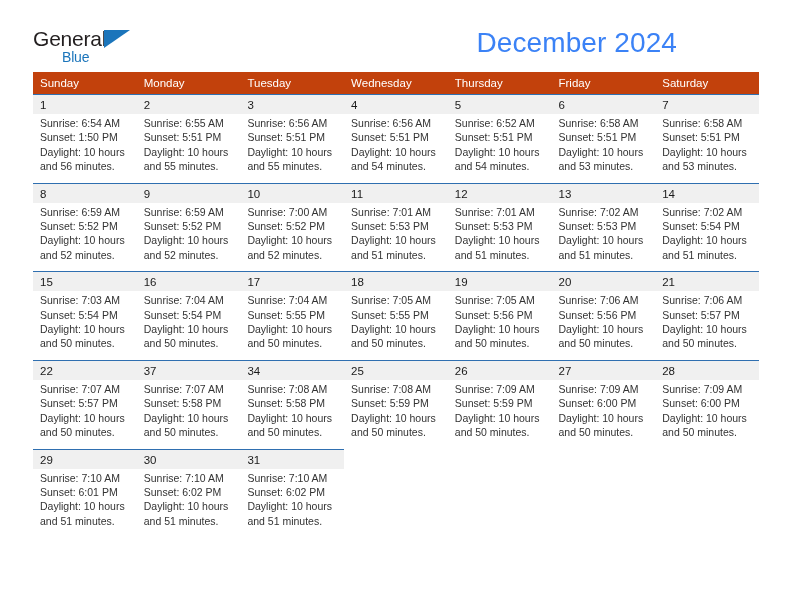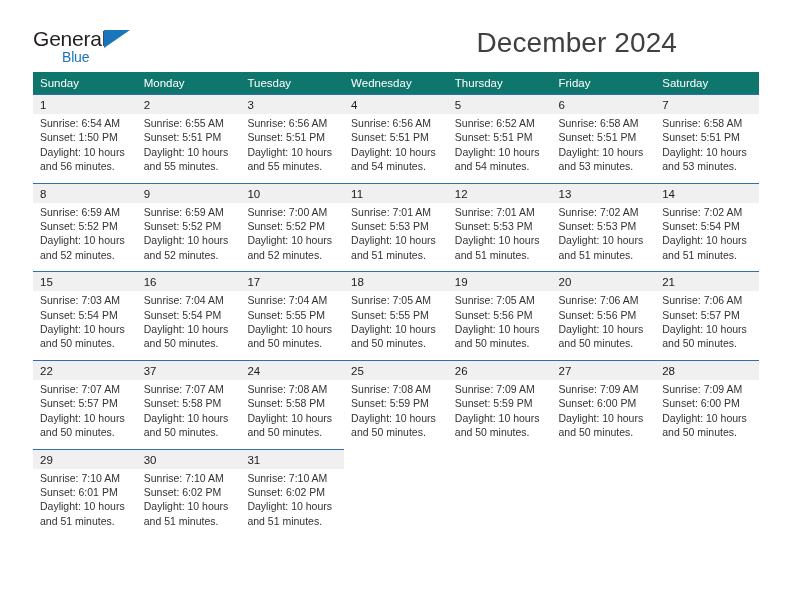--- a/index.html
+++ b/index.html
@@ -63,40 +63,40 @@
     border-bottom: 18px solid transparent;
   }
 
   .title-block {
     text-align: right;
     padding-top: 0px;
   }
   .month-title {
     font-size: 28px;
     font-weight: normal;
-    color: #404040;
+    color: #3b82f6;
     line-height: 1.05;
     letter-spacing: 0.1px;
   }
   .location {
     font-size: 13.5px;
     color: #1a1a1a;
     margin-top: 7px;
     letter-spacing: 0.1px;
   }
 
   
   .calendar {
     width: 726px;
     border-collapse: collapse;
     table-layout: fixed;
   }
 
   .dow-row th {
-    background: #0f766e;
+    background: #c2410c;
     color: #ffffff;
     font-weight: normal;
     font-size: 11.5px;
     text-align: left;
     padding: 5px 0 5px 7px;
     height: 19px;
     box-sizing: border-box;
     border: none;
   }
 
@@ -324,21 +324,21 @@
           <span class="info-line">Sunrise: 7:06 AM</span>
           <span class="info-line">Sunset: 5:57 PM</span>
           <span class="info-line">Daylight: 10 hours</span>
           <span class="info-line">and 50 minutes.</span>
         </td>
       </tr>
 
       <tr class="daynum-row">
         <td>22</td>
         <td>37</td>
-        <td>24</td>
+        <td>34</td>
         <td>25</td>
         <td>26</td>
         <td>27</td>
         <td>28</td>
       </tr>
       <tr class="info-row">
         <td>
           <span class="info-line">Sunrise: 7:07 AM</span>
           <span class="info-line">Sunset: 5:57 PM</span>
           <span class="info-line">Daylight: 10 hours</span>

